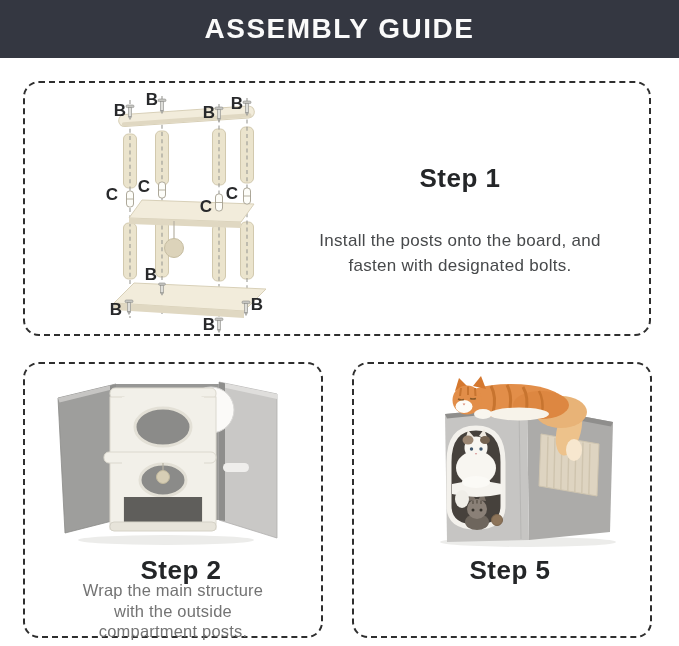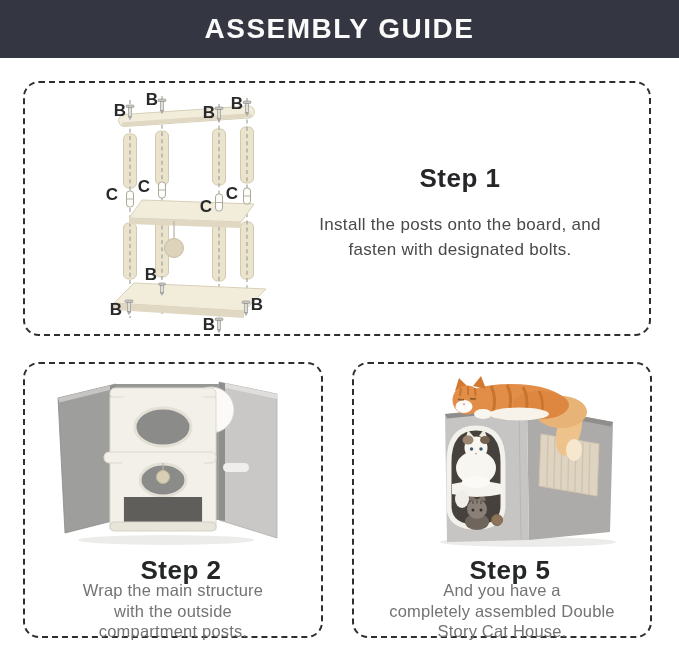--- a/index.html
+++ b/index.html
@@ -19,21 +19,21 @@
     box-sizing:border-box;
   }
   .panel-step1{left:23px;top:81px;width:628px;height:255px;}
   .panel-step2{left:23px;top:362px;width:300px;height:276px;}
   .panel-step3{left:352px;top:362px;width:300px;height:276px;}
   .diagram1{position:absolute;left:72px;top:3px;width:230px;height:248px;}
   .step1-text{position:absolute;left:280px;top:72px;width:310px;text-align:center;}
   .step-heading{
     margin:8px;color:#242628;font-size:26px;font-weight:600;letter-spacing:0.5px;
   }
-  .step1-text .step-desc{margin-top:18px;}
+  .step1-text .step-desc{margin-top:34px;}
   .step-desc{
     color:#47494b;font-size:17px;line-height:25px;letter-spacing:0.3px;
   }
   .step-desc span{display:block;}
   .illus{position:absolute;left:19px;top:6px;width:260px;height:180px;}
   .bottom-title{position:absolute;top:183px;left:0;width:100%;text-align:center;}
   .bottom-desc{
     position:absolute;top:216px;left:0;width:100%;text-align:center;
     font-size:16.5px;line-height:20.5px;color:#737373;letter-spacing:0.2px;
   }
@@ -313,18 +313,13 @@
       <line x1="95" y1="16.5" x2="95" y2="25" stroke="#c7742f" stroke-width="2"></line>
       <line x1="102" y1="18" x2="102.5" y2="26" stroke="#c7742f" stroke-width="2"></line>
       <ellipse cx="91" cy="36.5" rx="8.5" ry="6.5" fill="#fdfcf8"></ellipse>
       <path d="M 85,29 q 3,1.5 6,0.5" fill="none" stroke="#8a5a28" stroke-width="1.4"></path>
       <path d="M 97,28.5 q 3,1 6,0" fill="none" stroke="#8a5a28" stroke-width="1.4"></path>
       <polygon points="89.6,33.5 92.4,33.5 91,35.6" fill="#d98a76"></polygon>
       <ellipse cx="110" cy="44" rx="9" ry="5" fill="#f9f6ef"></ellipse>
     </g>
   </svg>
   <h2 class="step-heading bottom-title">Step 5</h2>
-  <div class="step-desc bottom-desc">
-    <span>And you have a</span>
-    <span>completely assembled Double</span>
-    <span>Story Cat House.</span>
-  </div>
 </div>
 
 </body></html>

